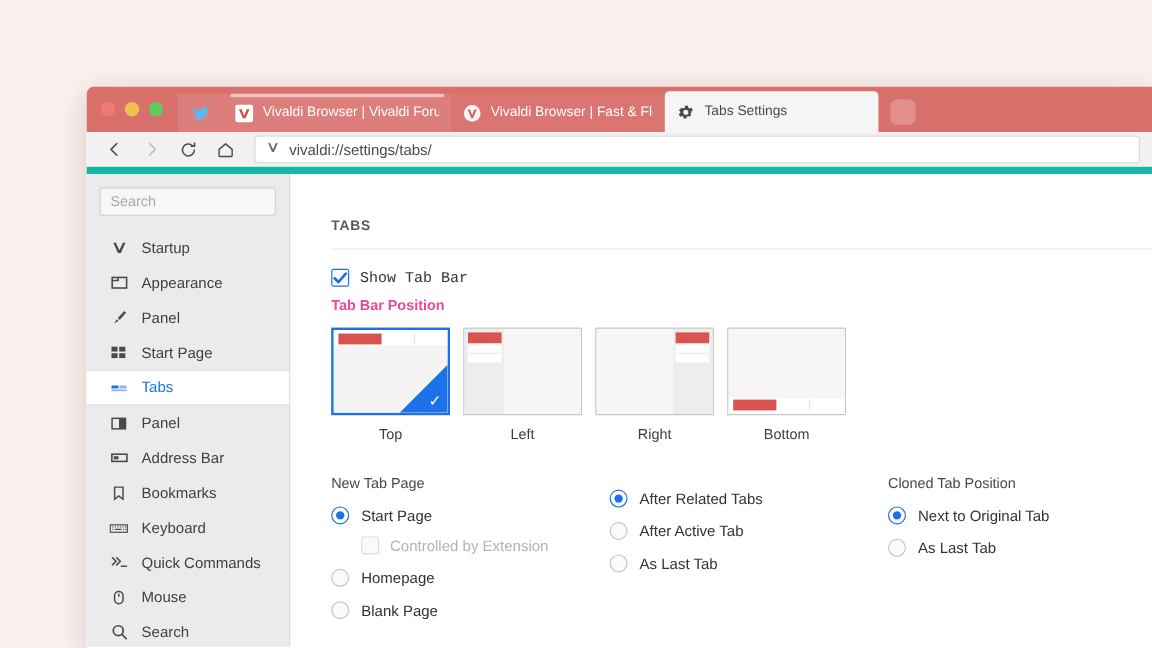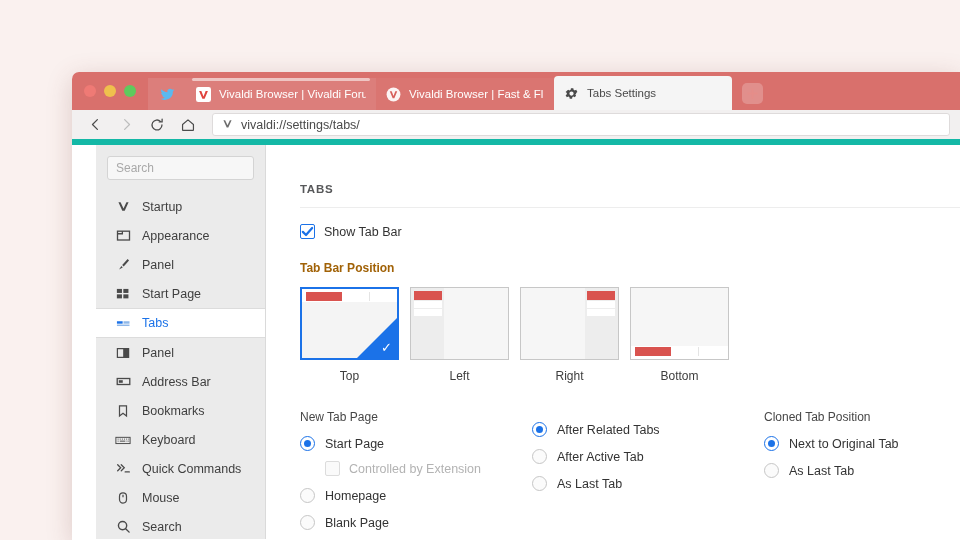--- a/index.html
+++ b/index.html
@@ -104,21 +104,21 @@
     margin-left: 6px;
     background: #ffffff;
     border: 1px solid #dedbdb;
     border-radius: 3px;
     display: flex; align-items: center;
     gap: 7px; padding: 0 8px;
   }
   #url-text { font-size: 12.5px; color: #4a4a4a; }
 
   
-  #settings-body { display: flex; height: calc(468px - 38px - 36px); padding-left: 24px; }
+  #settings-body { display: flex; height: calc(468px - 38px - 36px); }
 
   
   #sidebar {
     width: 170px; flex: 0 0 170px;
     background: #ebebeb;
     border-right: 1px solid #dadada;
     padding-top: 11px;
     overflow: hidden;
   }
   #search-box {
@@ -170,25 +170,25 @@
   .rule { height: 1px; background: #ededed; margin: 12px 0 0 0; width: 690px; }
 
   .chk-row { display: flex; align-items: center; gap: 9px; margin-top: 16px; }
   .checkbox {
     width: 15px; height: 15px; border-radius: 2px;
     border: 1px solid #c2c2c2; background: #fff;
     display: flex; align-items: center; justify-content: center;
     flex: 0 0 auto;
   }
   .checkbox.checked { border-color: #1b72e8; }
-  .chk-label { font-size: 12.5px; color: #333; }
+  .chk-label { font-size: 12.5px; color: #333; font-family: Liberation Mono, monospace; }
 
   .subhead {
-    font-size: 12px; font-weight: bold; color: #a16207;
-    margin-top: 22px;
+    font-size: 12px; font-weight: bold; color: #ec4899;
+    margin-top: 8px;
   }
 
   
   #position-row { display: flex; gap: 11px; margin-top: 12px; }
   .pos-option { width: 99px; }
   .thumb {
     position: relative;
     width: 99px; height: 73px;
     border: 1px solid #c7c7c7;
     background: #f4f4f4;

